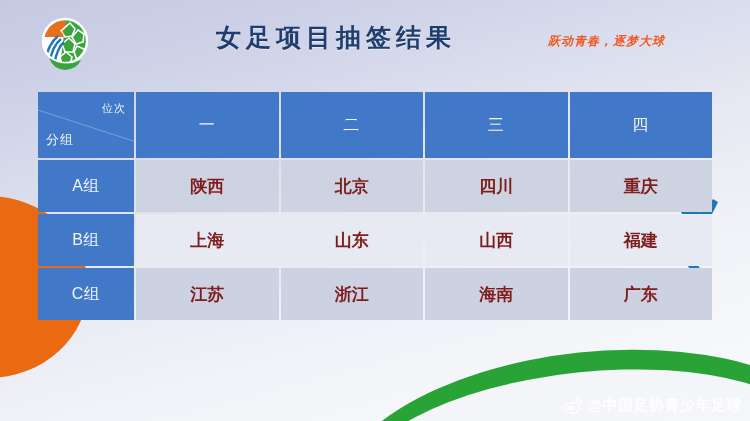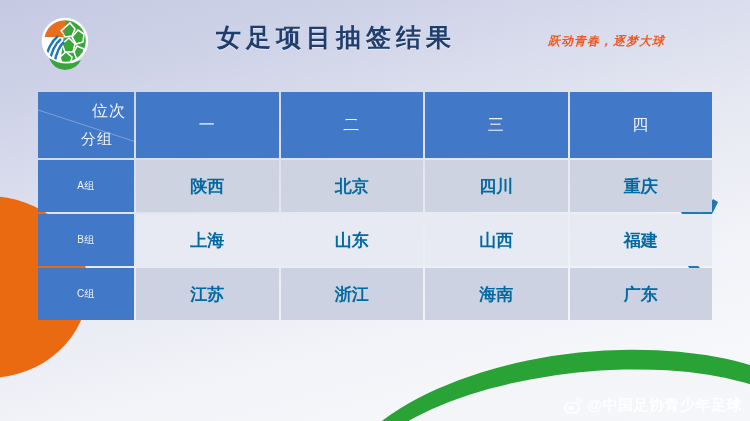--- a/index.html
+++ b/index.html
@@ -126,21 +126,21 @@
   }
 
   table.draw-table col.col-group { width: 96px; }
 
   .draw-table th, .draw-table td {
     height: 52px;
     text-align: center;
     vertical-align: middle;
     font-size: 17px;
     font-weight: bold;
-    color: #0369a1;
+    color: #7f1d1d;
   }
 
   .draw-table thead th {
     height: 66px;
     background: #4278c8;
     color: #eef3fb;
     font-size: 16px;
     font-weight: normal;
     letter-spacing: 1px;
   }
@@ -167,37 +167,36 @@
     top: 50%;
     width: 116%;
     height: 1px;
     background: rgba(255,255,255,.30);
     transform: rotate(18deg);
     transform-origin: center;
   }
   th.corner-cell .lbl-col {
     position: absolute;
     right: 8px; top: 9px;
-    font-size: 16px;
+    font-size: 11px;
     color: #eef3fb;
     letter-spacing: 1px;
   }
   th.corner-cell .lbl-row {
     position: absolute;
     left: 8px; bottom: 9px;
-    font-size: 15px;
+    font-size: 13px;
     color: #eef3fb;
     letter-spacing: 1px;
-    margin-left: 35px;
   }
 
   td.group-cell {
     background: #4278c8;
     color: #f0f4fb;
-    font-size: 10px;
+    font-size: 16px;
     font-weight: normal;
     letter-spacing: .5px;
   }
 
   tr.row-shade-a td.data-cell { background: #ced3e2; }
   tr.row-shade-b td.data-cell { background: #e7eaf3; }
   tr.row-shade-c td.data-cell { background: #ccd2e1; margin-left: 18px; }
   tr.row-shade-d td.data-cell { background: #e7eaf3; }
 
   

